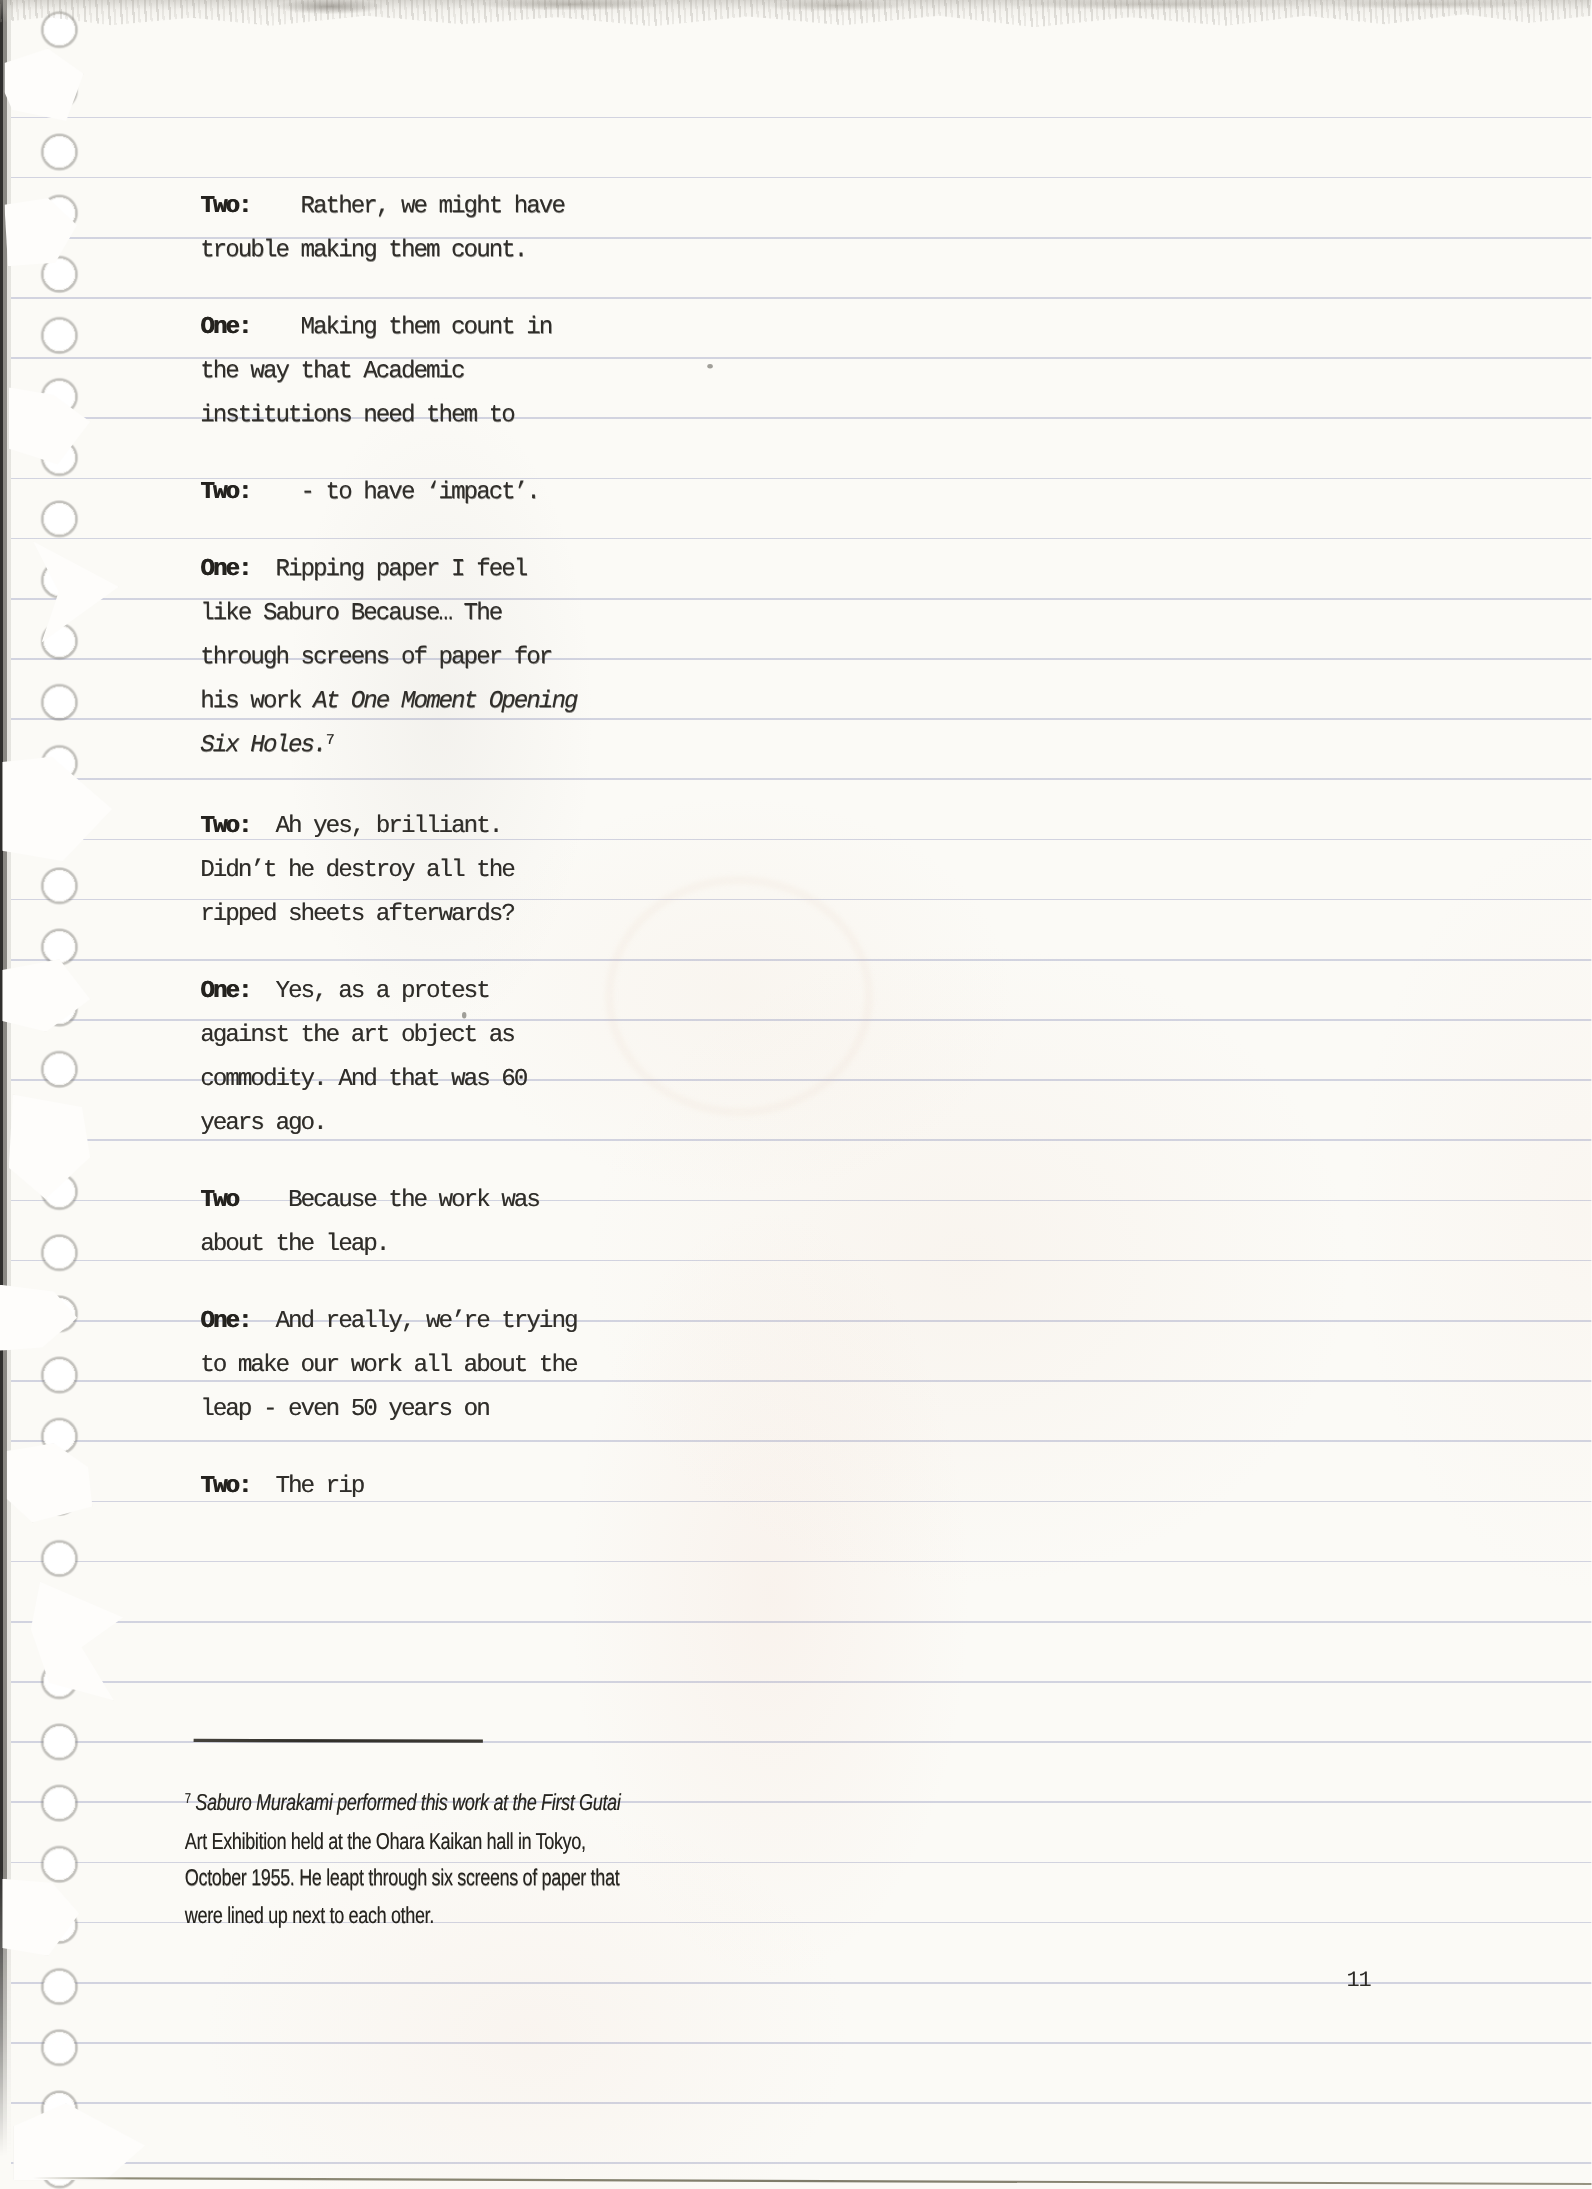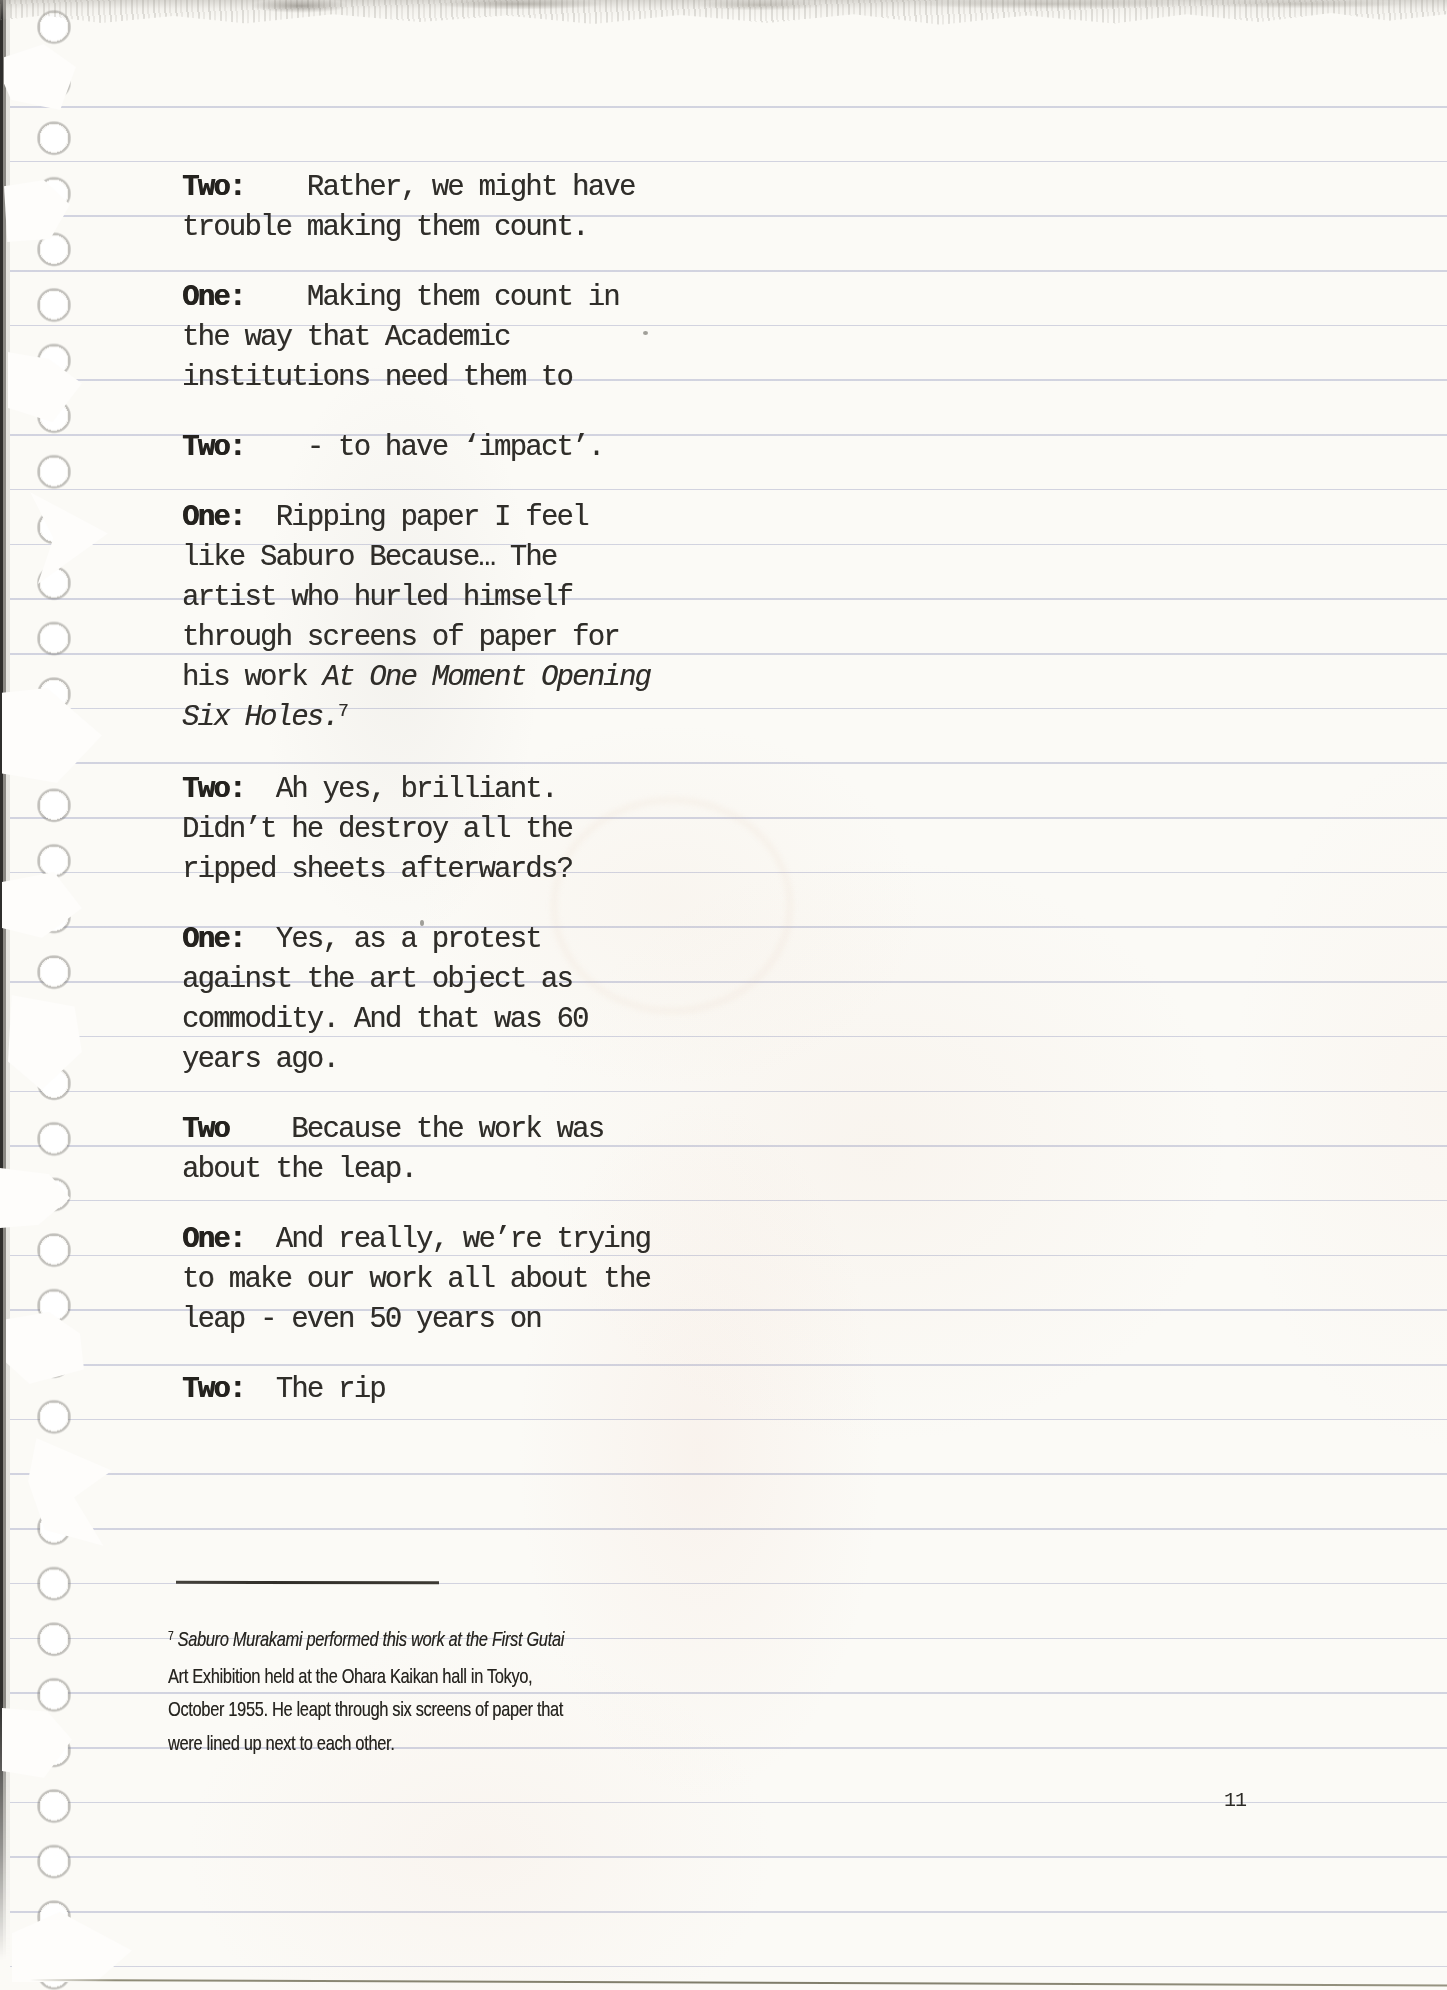--- a/index.html
+++ b/index.html
@@ -74,21 +74,21 @@
       radial-gradient(ellipse 200px 7px at 1050px 4px, rgba(140,135,125,0.32), transparent 70%),
       radial-gradient(ellipse 150px 6px at 1300px 4px, rgba(145,140,130,0.30), transparent 70%),
       repeating-linear-gradient(86deg, rgba(150,146,138,0.26) 0 2px, transparent 2px 5px, rgba(165,160,152,0.18) 5px 7px, transparent 7px 11px),
       linear-gradient(to bottom, rgba(175,172,165,0.45), rgba(210,207,200,0.20) 9px, transparent 20px);
     clip-path:polygon(0 0,100% 0,100% 55%,96% 80%,92% 50%,87% 85%,82% 55%,77% 90%,71% 60%,65% 95%,59% 55%,53% 88%,47% 58%,41% 92%,35% 60%,29% 85%,23% 55%,17% 90%,12% 62%,7% 88%,3% 60%,0 78%);
   }
 
   
   .dialogue{
     position:absolute; left:182px; top:168px; width:560px;
-    font-size:29px; line-height:40px; letter-spacing:-1.8px;
+    font-size:22px; line-height:40px; letter-spacing:-1.8px;
     color:#2f2d29;
     text-shadow:0.3px 0.3px 0.5px rgba(47,45,41,0.55);
   }
   .para{ margin-bottom:30px; }
   .tline{ white-space:pre; }
   .run.b{ font-weight:700; color:#24221e; text-shadow:0.6px 0 currentColor; }
   .run.i{ font-style:italic; }
   .run.sup{ font-size:0.62em; position:relative; top:-0.5em; }
 
   
@@ -159,21 +159,20 @@
         <div class="tline"><span class="run b">One:</span><span class="run">    Making them count in</span></div>
         <div class="tline"><span class="run">the way that Academic</span></div>
         <div class="tline"><span class="run">institutions need them to</span></div>
       </div>
       <div class="para">
         <div class="tline"><span class="run b">Two:</span><span class="run">    - to have ‘impact’.</span></div>
       </div>
       <div class="para">
         <div class="tline"><span class="run b">One:</span><span class="run">  Ripping paper I feel</span></div>
         <div class="tline"><span class="run">like Saburo Because… The</span></div>
-        <div class="tline"><span class="run">artist who hurled himself</span></div>
         <div class="tline"><span class="run">through screens of paper for</span></div>
         <div class="tline"><span class="run">his work </span><span class="run i">At One Moment Opening</span></div>
         <div class="tline"><span class="run i">Six Holes.</span><span class="run sup">7</span></div>
       </div>
       <div class="para">
         <div class="tline"><span class="run b">Two:</span><span class="run">  Ah yes, brilliant.</span></div>
         <div class="tline"><span class="run">Didn’t he destroy all the</span></div>
         <div class="tline"><span class="run">ripped sheets afterwards?</span></div>
       </div>
       <div class="para">

